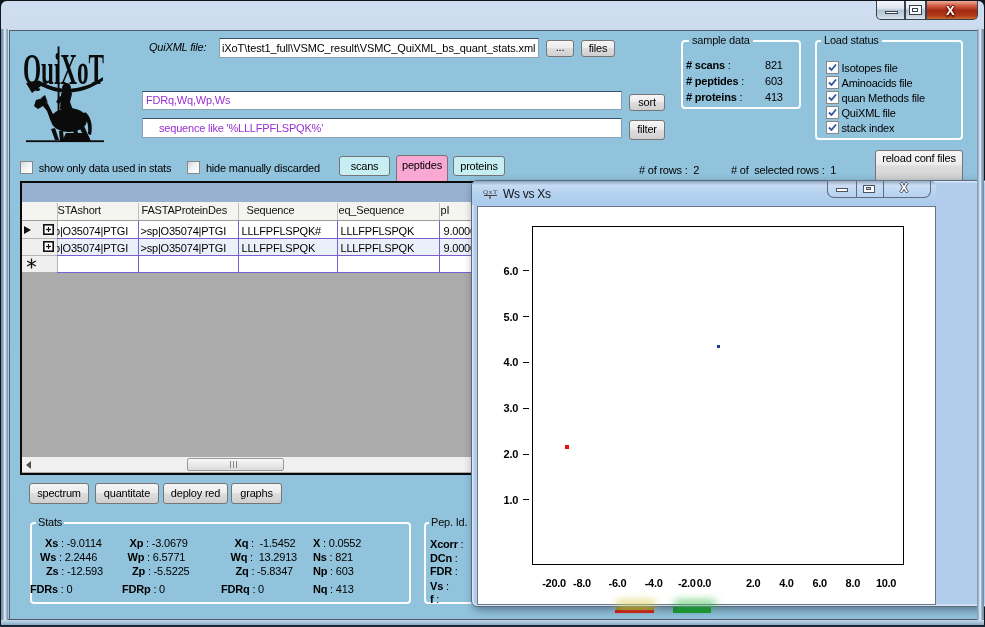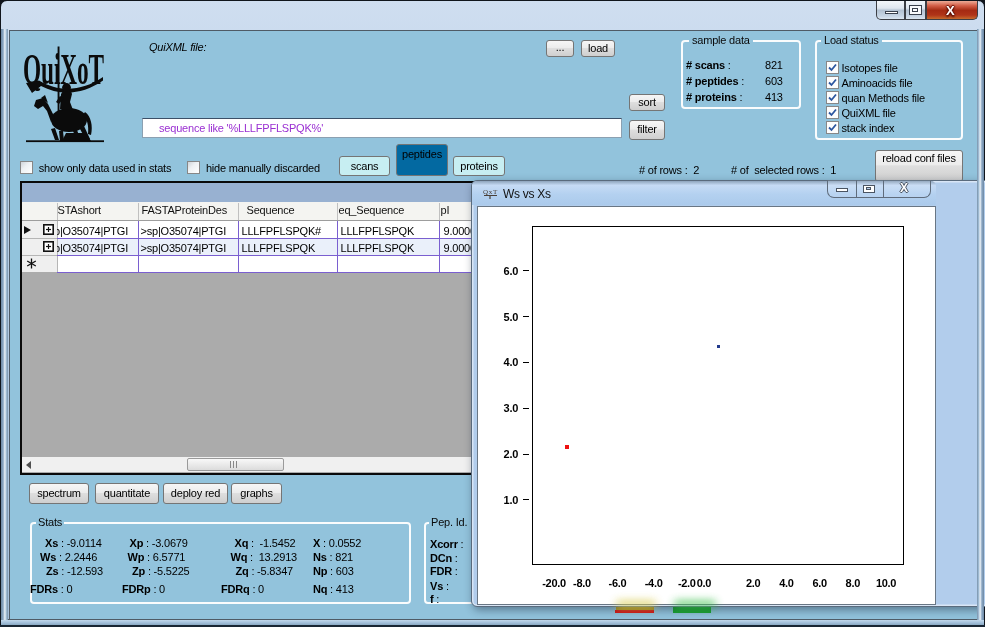--- a/index.html
+++ b/index.html
@@ -86,23 +86,25 @@
       <path d="M43 85 L44 95 L40 95 L39 85 Z"></path>
       <path d="M57 84 L61 95 L57 95 L53 85 Z"></path>
       <path d="M64 80 L70 93 L66 94 L60 83 Z"></path>
       <path d="M65 66 C 71 70 73 80 71 89 L 68 88 C 69 80 67 72 63 69 Z"></path>
       <path d="M46 87 L66 87 L71 95 L42 95 Z"></path>
       <rect x="6" y="94.3" width="78" height="1.8"></rect>
     </g>
   </svg>
 
   <div class="abs" style="left:149px;top:41px;font-style:italic;">QuiXML file:</div>
+  <div class="tb" style="left:219px;top:38px;width:320px;height:20px;line-height:18px;padding-left:2px;overflow:hidden;letter-spacing:-0.1px;">iXoT\test1_full\VSMC_result\VSMC_QuiXML_bs_quant_stats.xml</div>
   <div class="btn" style="left:546px;top:40px;width:28px;height:17px;line-height:12px;">...</div>
-  <div class="btn" style="left:581px;top:40px;width:34px;height:17px;line-height:15px;">load</div>
-
+  <div class="btn" style="left:581px;top:40px;width:34px;height:17px;line-height:15px;">files</div>
+
+  <div class="tb purple" style="left:142px;top:91px;width:480px;height:19px;line-height:17px;padding-left:3px;">FDRq,Wq,Wp,Ws</div>
   <div class="btn" style="left:629px;top:94px;width:36px;height:17px;line-height:15px;">sort</div>
   <div class="tb purple" style="left:142px;top:118px;width:480px;height:20px;line-height:18px;padding-left:16px;">sequence like '%LLLFPFLSPQK%'</div>
   <div class="btn" style="left:629px;top:120px;width:36px;height:20px;line-height:16px;">filter</div>
 
   <div class="gb" style="left:681px;top:40px;width:120px;height:69px;"></div>
   <div class="gb-lab" style="left:689px;top:34px;background:#92c3dc;padding:0 3px;">sample data</div>
   <div class="abs" style="left:686px;top:58.5px;"><b># scans</b> :</div>
   <div class="abs" style="left:765px;top:58.5px;">821</div>
   <div class="abs" style="left:686px;top:74.5px;"><b># peptides</b> :</div>
   <div class="abs" style="left:765px;top:74.5px;">603</div>
@@ -138,21 +140,21 @@
   <div class="abs" style="left:841.5px;top:121.5px;">stack index</div>
 
   <div class="btn" style="left:875px;top:150px;width:88px;height:32px;line-height:15px;">reload conf files</div>
 
   <div class="cb" style="left:20px;top:160.5px;"></div>
   <div class="abs" style="left:38.7px;top:161.5px;">show only data used in stats</div>
   <div class="cb" style="left:187px;top:160.5px;"></div>
   <div class="abs" style="left:205.9px;top:161.5px;">hide manually discarded</div>
 
   <div class="btn" style="left:339px;top:156px;width:51px;height:20px;line-height:18px;background:#c7eef2;">scans</div>
-  <div class="btn" style="left:396px;top:144px;width:52px;height:32px;line-height:18px;background:#0369a1;">peptides</div>
+  <div class="btn" style="left:396px;top:155px;width:52px;height:32px;line-height:18px;background:#f9a8d4;">peptides</div>
   <div class="btn" style="left:453px;top:156px;width:52px;height:20px;line-height:18px;background:#c7eef2;">proteins</div>
 
   <div class="abs" style="left:639px;top:164px;"># of rows :&nbsp; 2</div>
   <div class="abs" style="left:731px;top:164px;"># of&nbsp; selected rows :&nbsp; 1</div>
 
   <div class="abs" id="grid" style="left:20px;top:181px;width:949px;height:294px;background:#ababab;border:2.5px solid #0a0a0a;">
     <div class="abs" style="left:0;top:0;width:944px;height:18.5px;background:#98b1d1;"></div>
 
     <div class="abs" style="left:0;top:18.5px;width:944px;height:19px;background:#f4f4f1;border-bottom:1px solid #9d9d9d;"></div>
 

